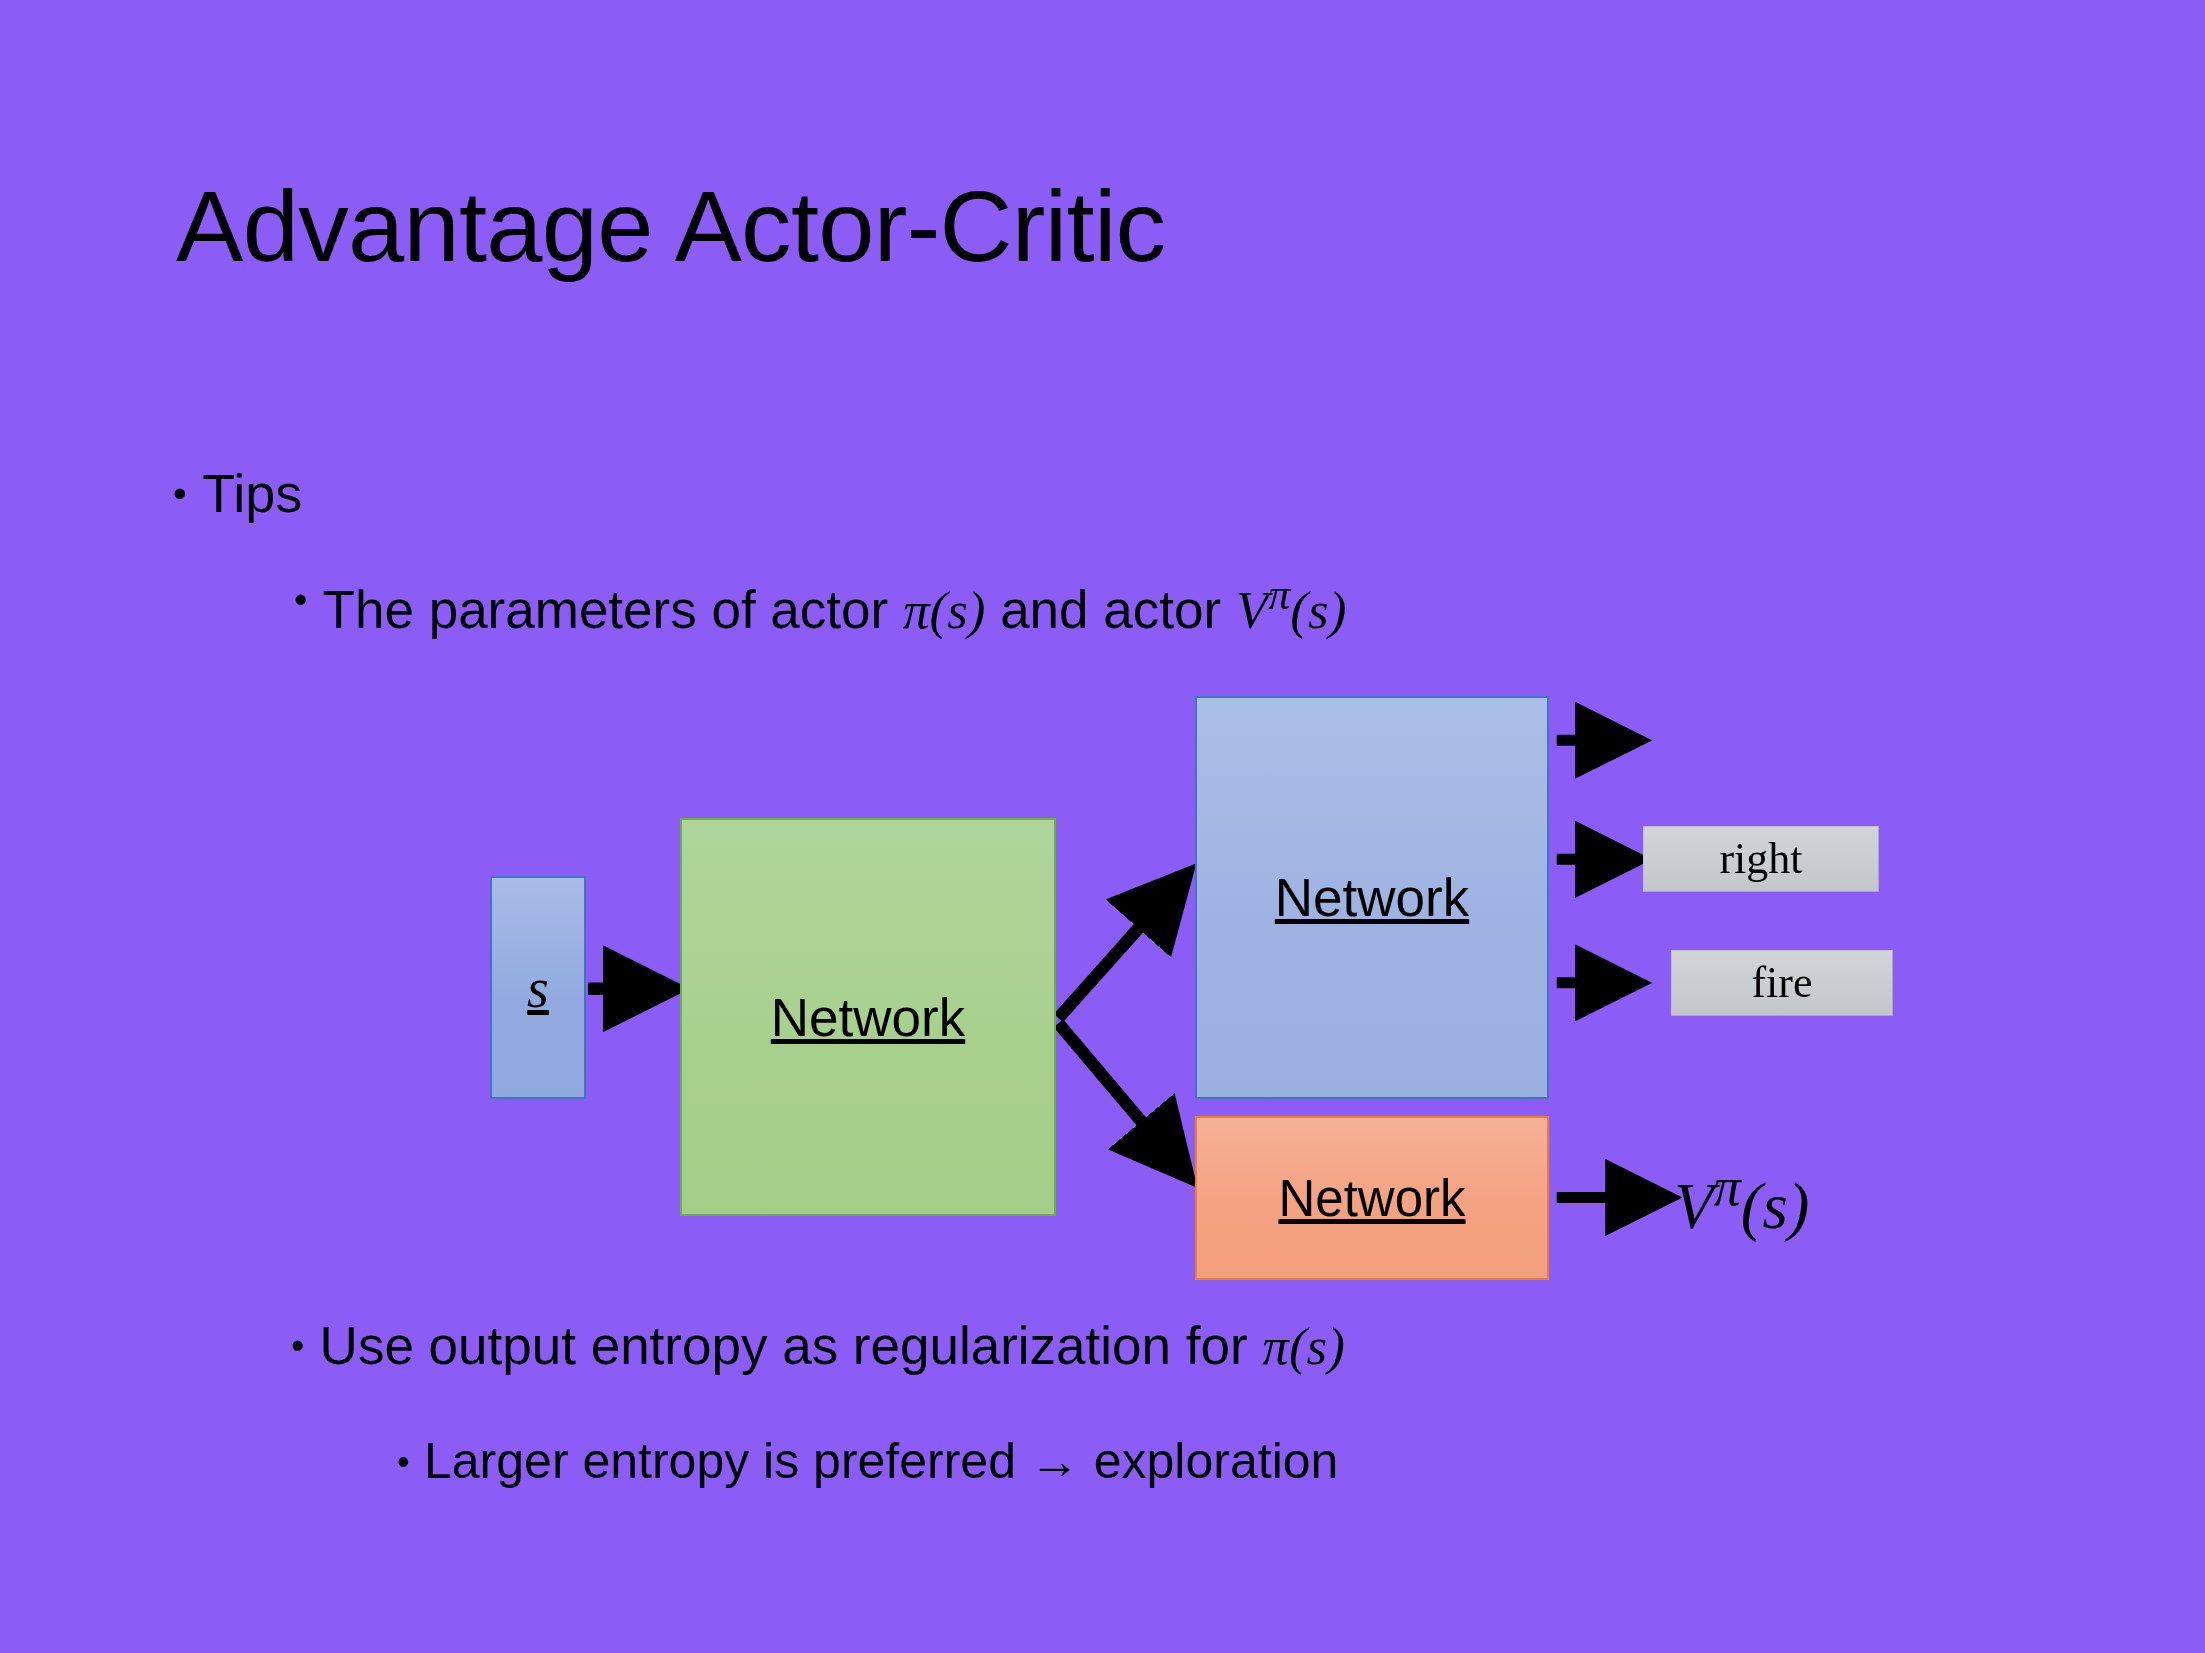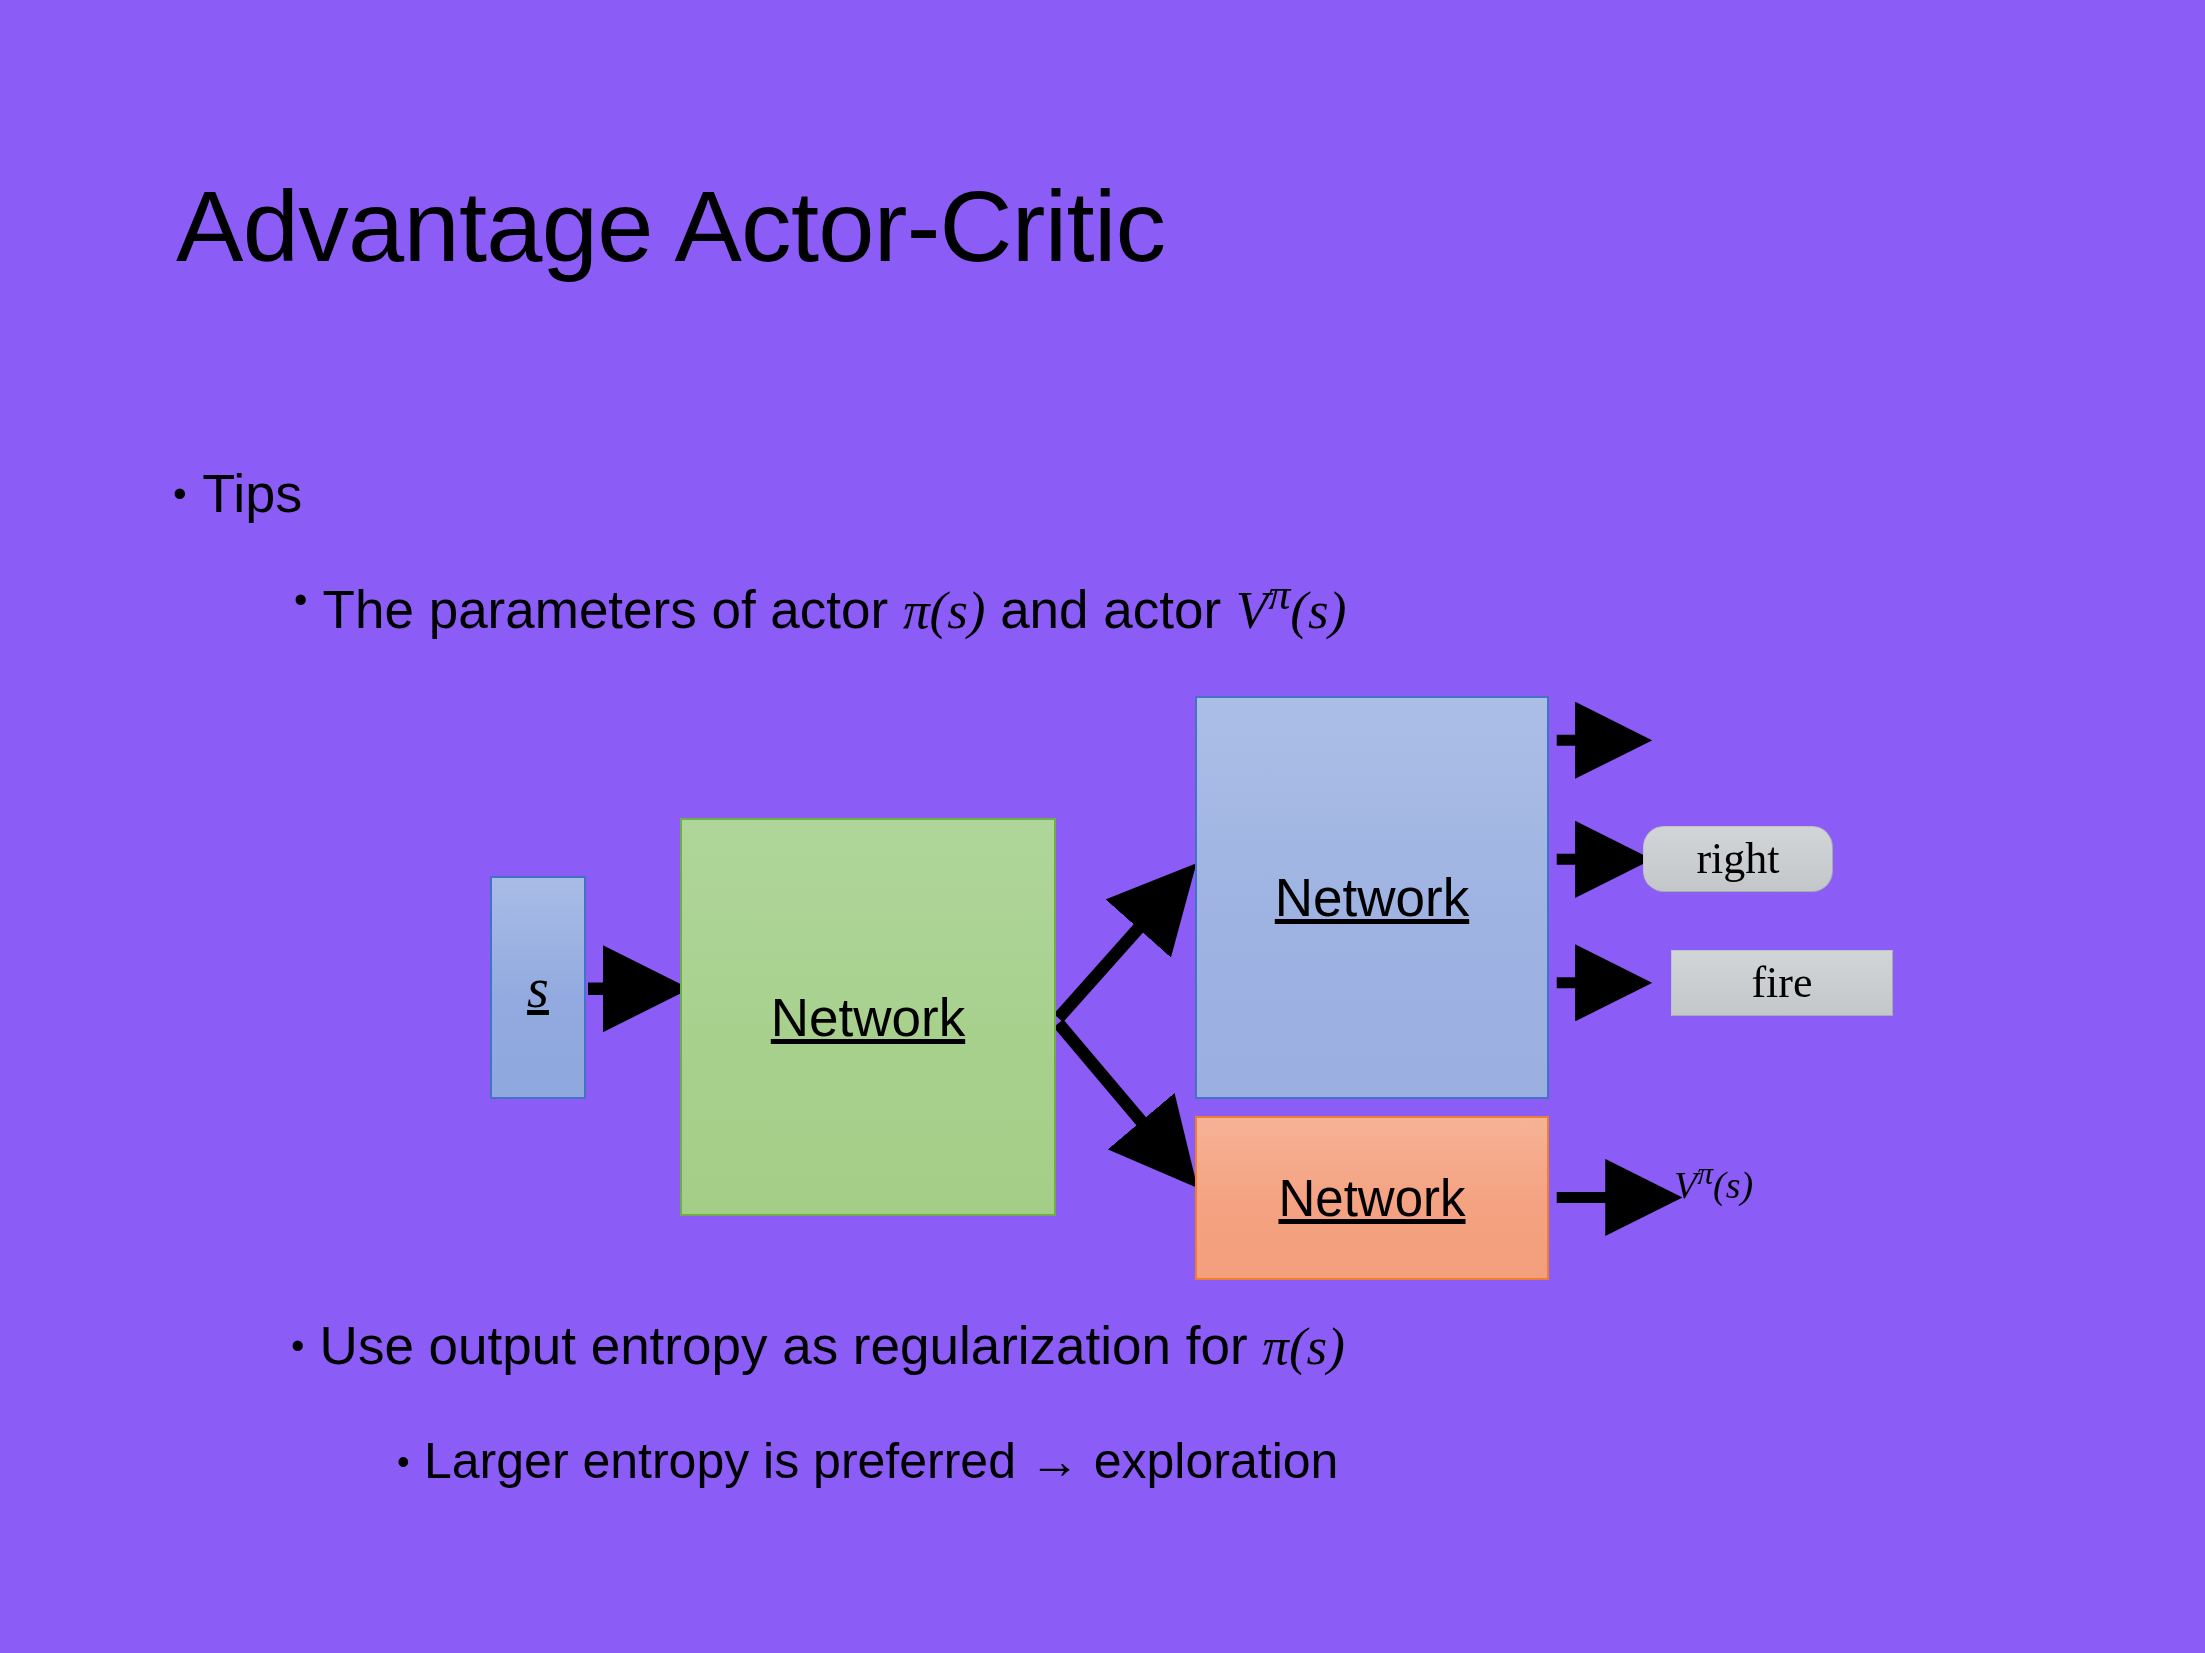--- a/index.html
+++ b/index.html
@@ -144,28 +144,28 @@
     border-bottom-color: #A7ABAD;
     border-right-color: #A7ABAD;
   }
   .out-label {
     font-family: "Liberation Serif", "DejaVu Serif", serif;
     font-size: 44px;
     color: #000000;
     line-height: 1;
   }
   #out-left  { left: 1643px; top: 707px;  width: 222px; height: 66px; }
-  #out-right { left: 1643px; top: 826px; width: 190px; height: 66px; border-radius: 21px; }
+  #out-right { left: 1643px; top: 826px; width: 236px; height: 66px; }
   #out-fire  { left: 1643px; top: 950px; width: 222px; height: 66px; margin-left: 28px; }
 
   #critic-output {
     position: absolute;
     left: 1674px;
     top: 1156px;
-    font-size: 38px;
+    font-size: 65px;
     white-space: nowrap;
   }
 </style>
 </head>
 <body>
 
 <div id="slide">
 
   <div id="title">Advantage Actor-Critic</div>
 

